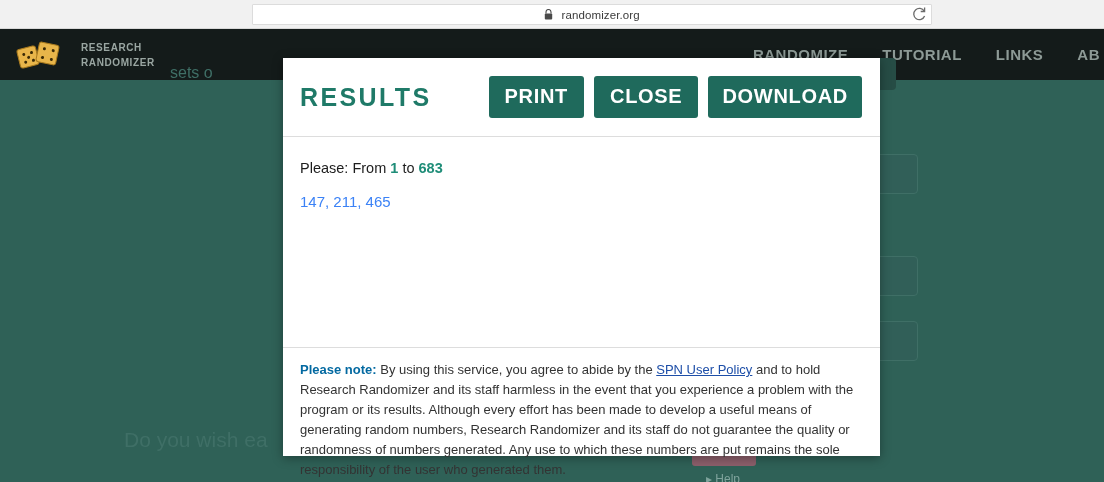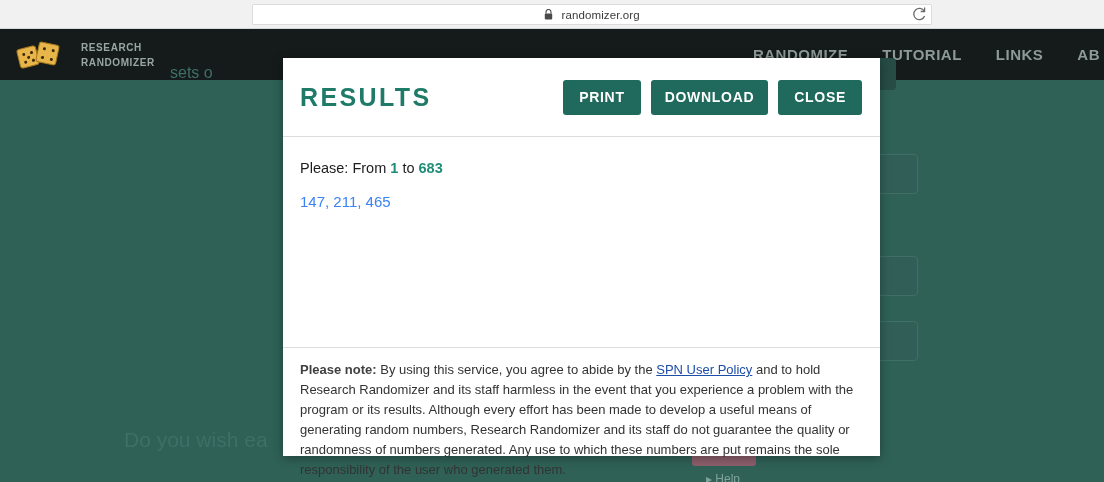--- a/index.html
+++ b/index.html
@@ -152,21 +152,21 @@
   .head-btns {
     margin-left: auto;
     display: flex; gap: 10px;
   }
   .btn {
     background: #1f6a5c;
     color: #ffffff;
     border: none;
     border-radius: 3px;
     font-family: "Liberation Sans", sans-serif;
-    font-size: 14px;
+    font-size: 20px;
     font-weight: bold;
     letter-spacing: .7px;
     padding: 9px 14px 10px;
     cursor: pointer;
   }
   .btn.print { padding-left: 16px; padding-right: 16px; }
   .btn.download { padding-left: 14px; padding-right: 14px; }
   .btn.close { padding-left: 16px; padding-right: 16px; }
 
   .modal-body {
@@ -194,21 +194,21 @@
     width: 597px; height: 1px;
     background: #dddddd;
   }
   .note {
     position: absolute; top: 302px; left: 17px;
     width: 563px;
     font-size: 13px;
     line-height: 20px;
     color: #333333;
   }
-  .note b { color: #404040; }
+  .note b { color: #0369a1; }
   .note a { color: #1d4ea8; text-decoration: underline; }
 </style>
 </head>
 <body>
 
 <div class="browser-bar">
   <div class="url-pill">
     <span class="url-text">
       <span class="lock-icon">
         <svg width="9" height="11" viewBox="0 0 9 11" aria-hidden="true">
@@ -267,22 +267,22 @@
   <div class="ghost-pink"></div>
   <div class="help-link">▸ Help</div>
 
 </div>
 
 <div class="modal">
   <div class="modal-head">
     <div class="results-title">RESULTS</div>
     <div class="head-btns">
       <button class="btn print">PRINT</button>
+      <button class="btn close">CLOSE</button>
       <button class="btn download">DOWNLOAD</button>
-      <button class="btn close">CLOSE</button>
     </div>
   </div>
 
   <div class="modal-body">
     <div>
       <span>Please: From</span>
       <span class="teal">1</span>
       <span>to</span>
       <span class="teal">683</span>
     </div>

